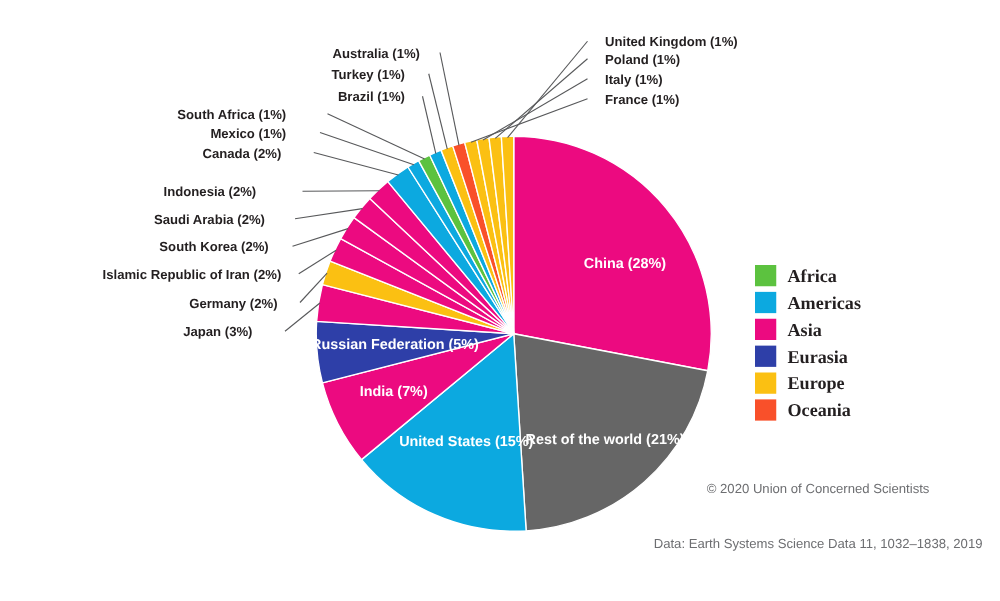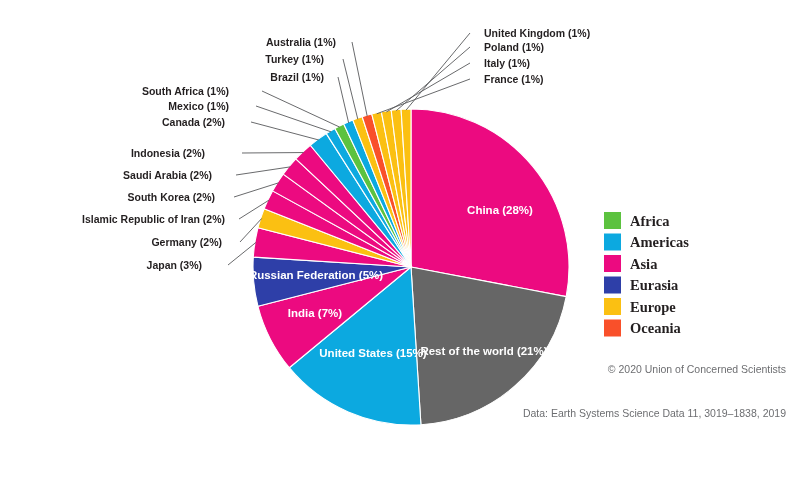--- a/index.html
+++ b/index.html
@@ -28,22 +28,22 @@
   .legend-label{
     font-family:"Liberation Serif", serif;
     font-size:14.5px;
     font-weight:bold;
     fill:#231f20;
   }
   .leader{stroke:#58595b;stroke-width:0.9;fill:none;}
   .credit{
     position:absolute;
     right:14px;
-    bottom:30px;
-    text-align:right;
+    bottom:8px;
+    text-align:center;
     font-family:"Liberation Sans", sans-serif;
     font-size:10.5px;
     color:#6d6e71;
     line-height:1.42;
     white-space:pre;
   }
 </style>
 </head>
 <body>
 
@@ -126,15 +126,15 @@
         <text x="630" y="290" class="legend-label">Eurasia</text>
         <rect x="604" y="298" width="17" height="17" fill="#fbc012"></rect>
         <text x="630" y="311.5" class="legend-label">Europe</text>
         <rect x="604" y="319.5" width="17" height="17" fill="#f9502a"></rect>
         <text x="630" y="333" class="legend-label">Oceania</text>
       </g>
   </svg>
 
   <div class="credit">
     <div>© 2020 Union of Concerned Scientists</div>
-    <div>Data: Earth Systems Science Data 11, 3019–1838, 2019</div>
+    <div>Data: Earth Systems Science Data 11, 1032–1838, 2019</div>
   </div>
 </div>
 
 </body></html>

